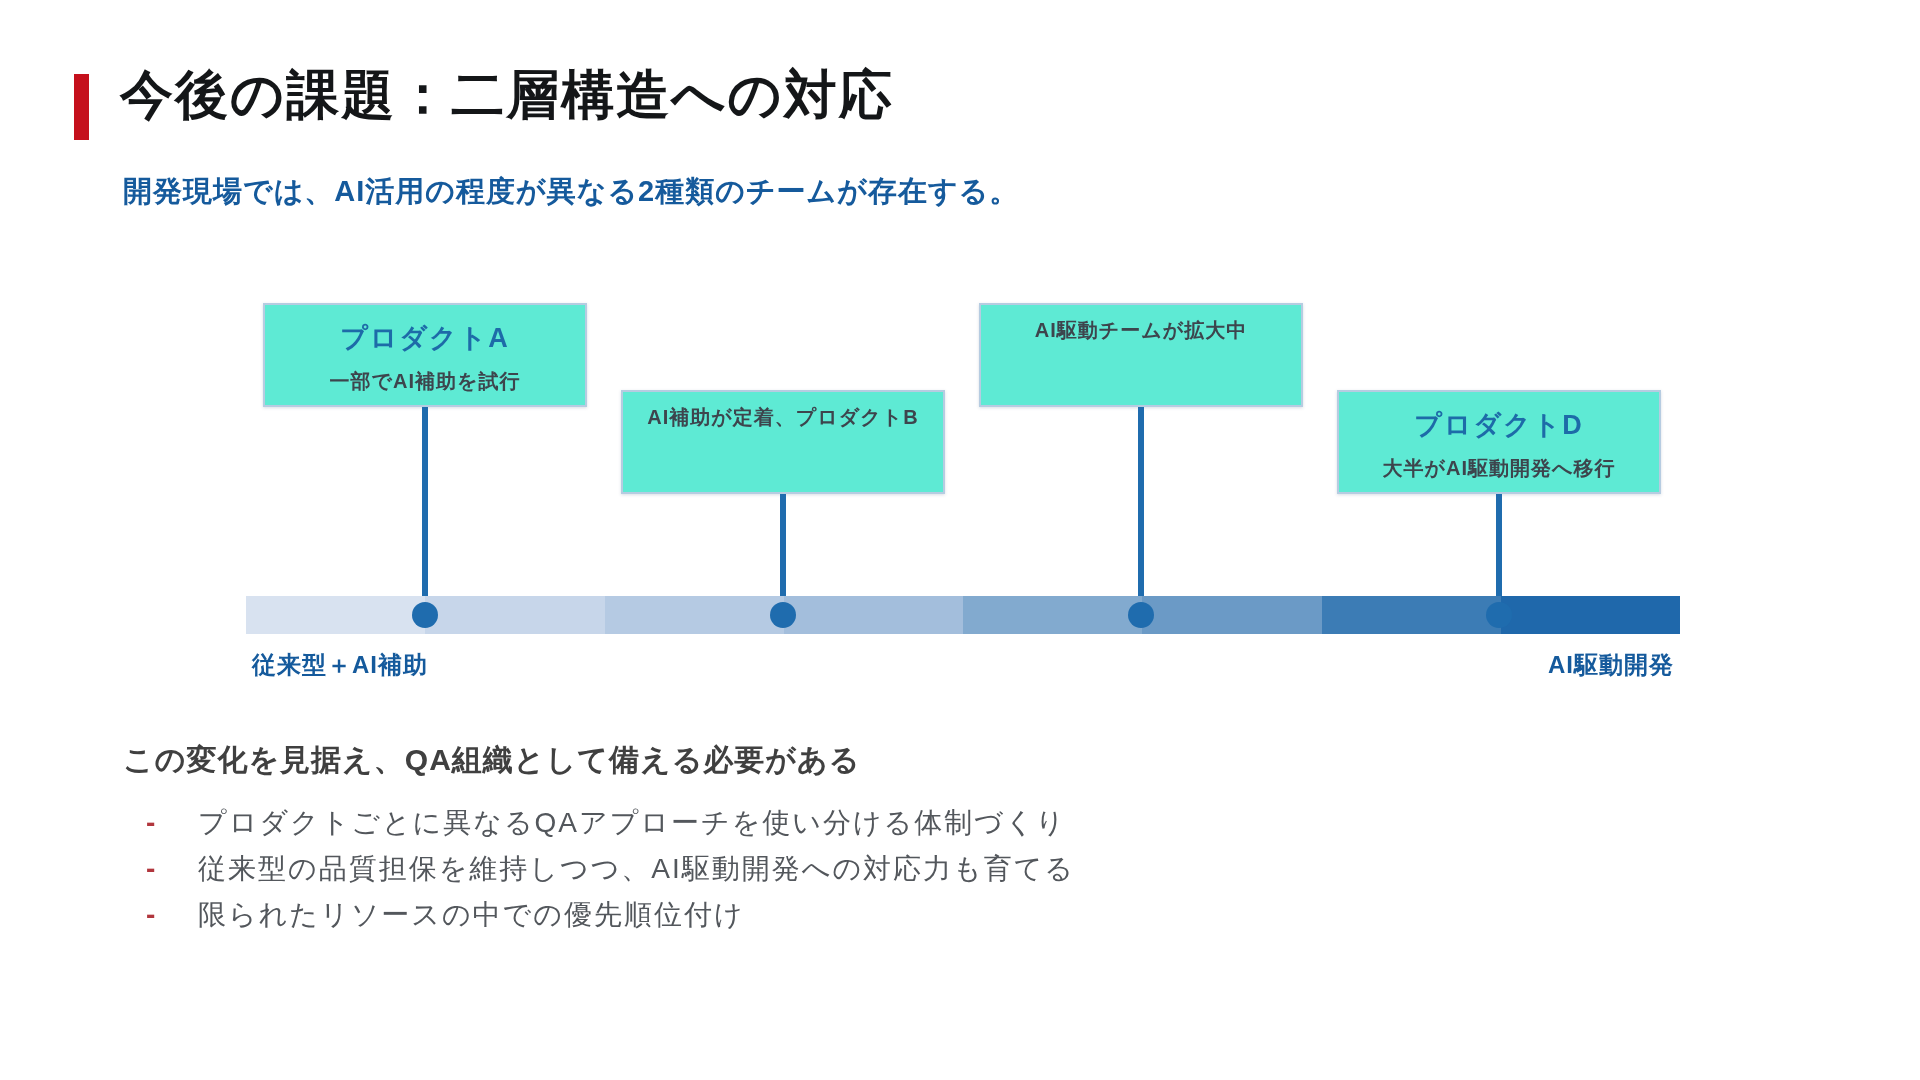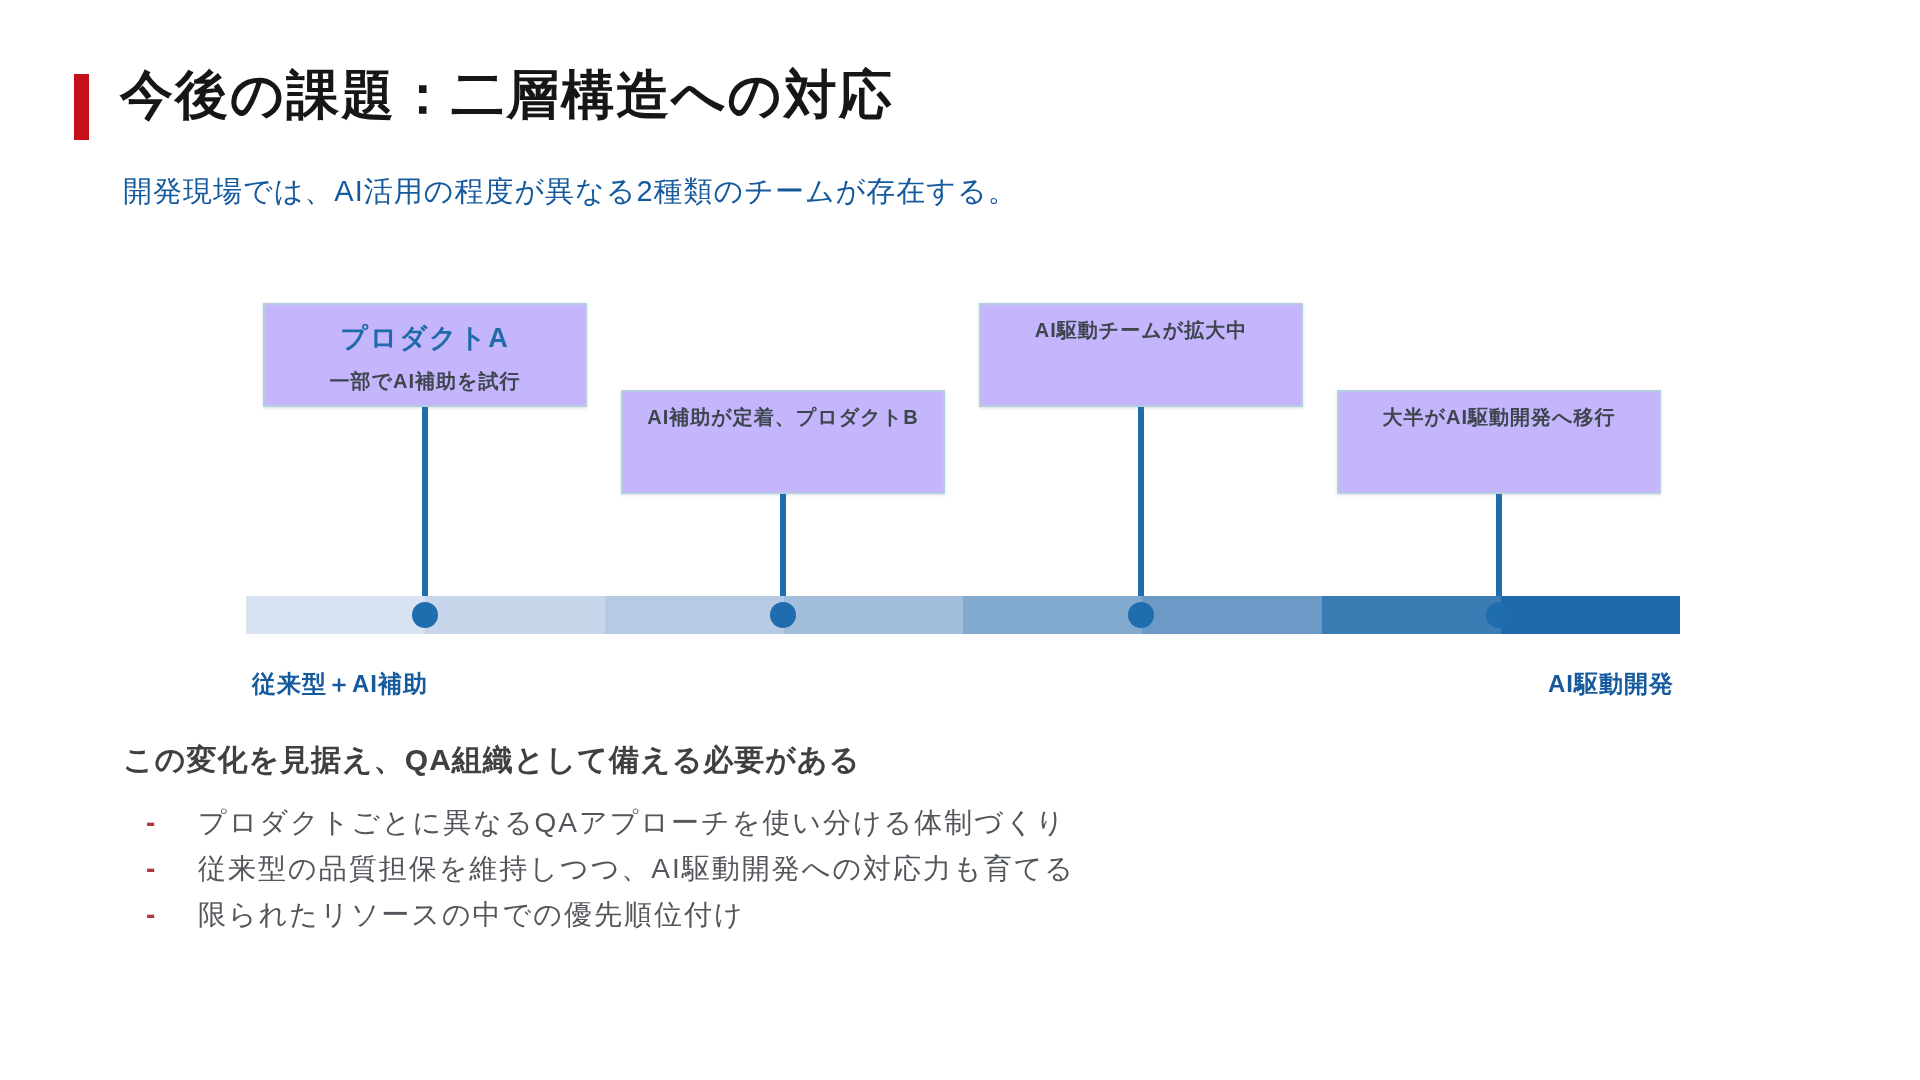--- a/index.html
+++ b/index.html
@@ -8,27 +8,27 @@
     font-family:"Liberation Sans","DejaVu Sans",sans-serif;
   }
   
   .accent-bar{position:absolute;left:74px;top:74px;width:15px;height:66px;background:var(--accent-red,#c5101c);}
   h1.title{
     position:absolute;left:120px;top:58px;margin:0;
     font-size:53px;font-weight:bold;color:#141618;letter-spacing:2px;line-height:1.4;
   }
   .subtitle{
     position:absolute;left:123px;top:172px;margin:0;
-    font-size:29px;font-weight:normal;color:var(--accent-blue,#155a9c);letter-spacing:1px;
+    font-size:29px;font-weight:bold;color:var(--accent-blue,#155a9c);letter-spacing:1px;
   }
   
   .diagram{position:absolute;left:246px;top:300px;width:1434px;height:400px;}
   .pbox{
     position:absolute;width:324px;height:104px;box-sizing:border-box;
-    background:#c4b5fd;border:2px solid #b6cce1;box-shadow:0 1px 3px rgba(40,70,110,.18);
+    background:#5eead4;border:2px solid #b6cce1;box-shadow:0 1px 3px rgba(40,70,110,.18);
     text-align:center;
   }
   .pbox .pname{margin-top:15px;font-size:27px;font-weight:bold;color:#1d6ba8;letter-spacing:2px;}
   .pbox .pdesc{margin-top:12px;font-size:20px;font-weight:600;color:#3d454d;letter-spacing:1px;}
   .pbox-a{left:17px;top:3px;}
   .pbox-b{left:375px;top:90px;}
   .pbox-c{left:733px;top:3px;}
   .pbox-d{left:1091px;top:90px;}
   .stem{position:absolute;width:6px;background:var(--marker-blue,#1f6cae);}
   .stem-a{left:176px;top:107px;height:189px;}
@@ -39,21 +39,21 @@
   .bar .seg{flex:1 1 0;height:100%;}
   .dot{
     position:absolute;width:26px;height:26px;border-radius:50%;
     background:var(--marker-blue,#1f6cae);top:302px;
   }
   .dot-a{left:166px;}
   .dot-b{left:524px;}
   .dot-c{left:882px;}
   .dot-d{left:1240px;}
   .axis-labels{
-    position:absolute;left:0;top:368px;width:1434px;display:flex;justify-content:space-between;
+    position:absolute;left:0;top:349px;width:1434px;display:flex;justify-content:space-between;
     box-sizing:border-box;padding:0 6px;
   }
   .axis-labels span{font-size:24px;font-weight:bold;color:var(--accent-blue,#155a9c);letter-spacing:1px;}
   
   .summary-heading{
     position:absolute;left:123px;top:740px;margin:0;
     font-size:30px;font-weight:bold;color:#404040;letter-spacing:1px;
   }
   ul.bullets{
     position:absolute;left:140px;top:800px;margin:0;padding:0;list-style:none;
@@ -83,20 +83,21 @@
       <div class="pname">プロダクトA</div>
       <div class="pdesc">一部でAI補助を試行</div>
     </div>
     <div class="pbox pbox-b">
       <div class="pdesc">AI補助が定着、プロダクトB</div>
     </div>
     <div class="pbox pbox-c">
       <div class="pdesc">AI駆動チームが拡大中</div>
     </div>
     <div class="pbox pbox-d">
+      <div class="pname">プロダクトD</div>
       <div class="pdesc">大半がAI駆動開発へ移行</div>
     </div>
 
     <div class="stem stem-a"></div>
     <div class="stem stem-b"></div>
     <div class="stem stem-c"></div>
     <div class="stem stem-d"></div>
 
     <div class="bar">
         <div class="seg" style="background: rgb(216, 226, 240);"></div>

